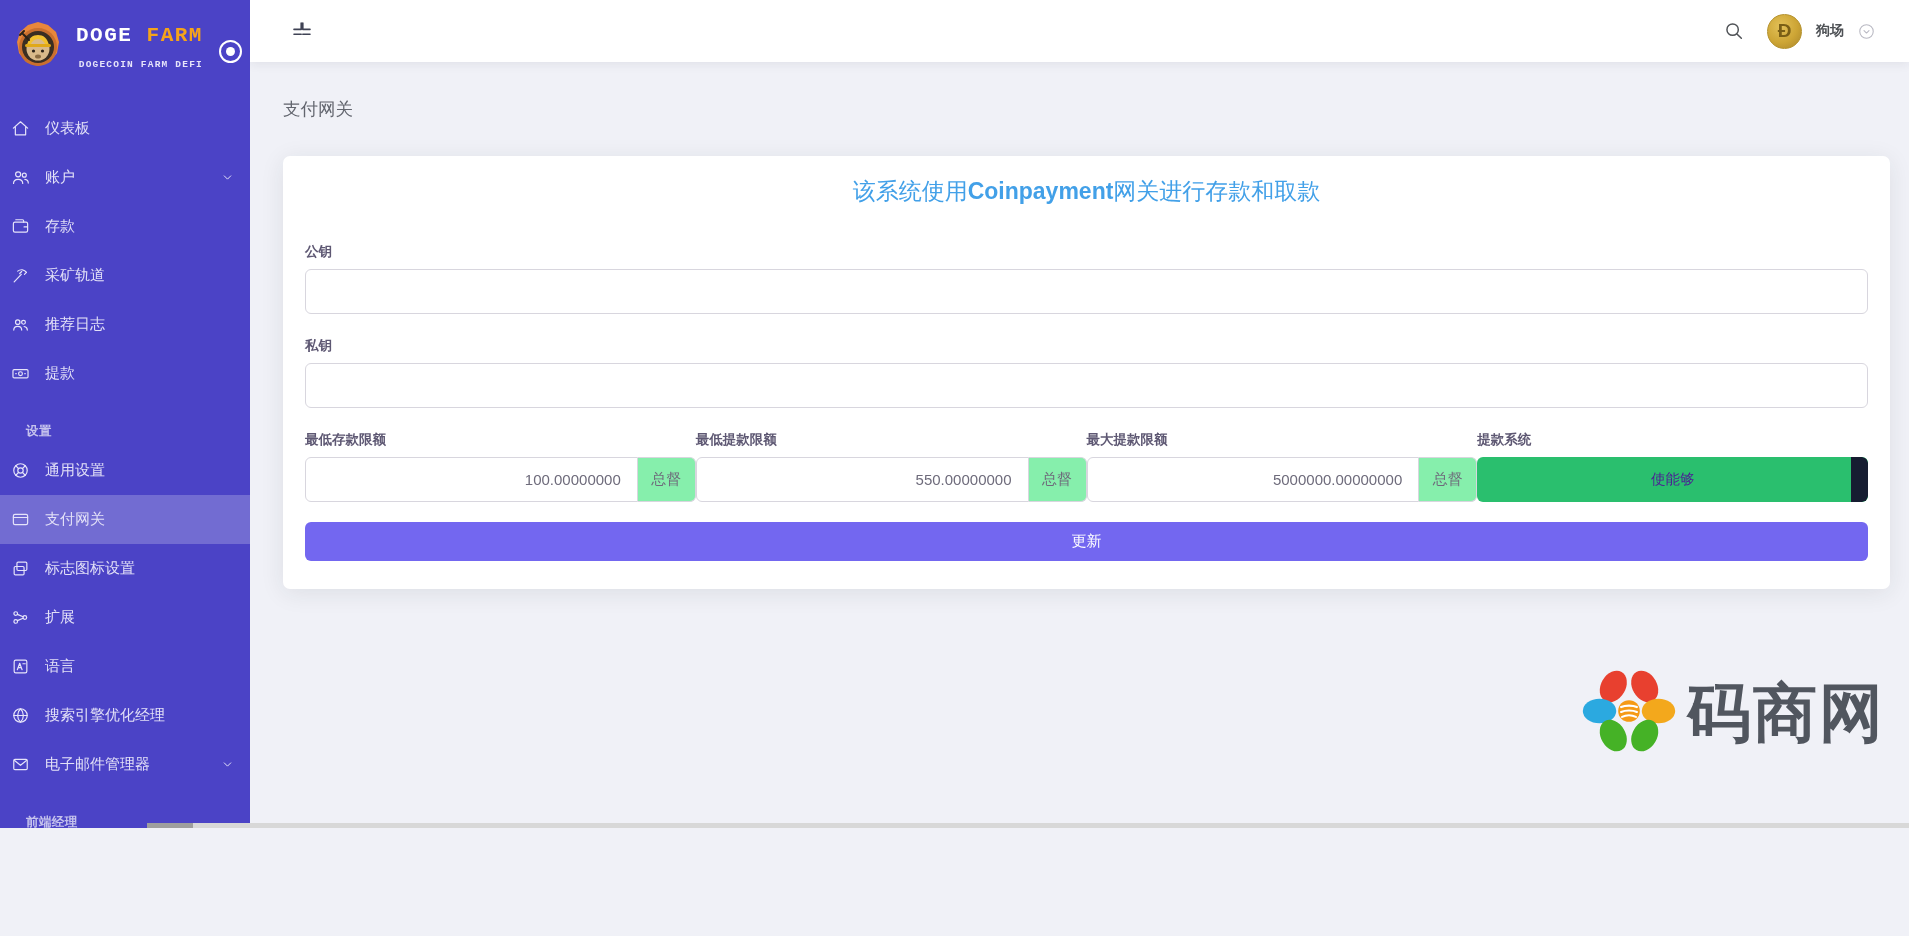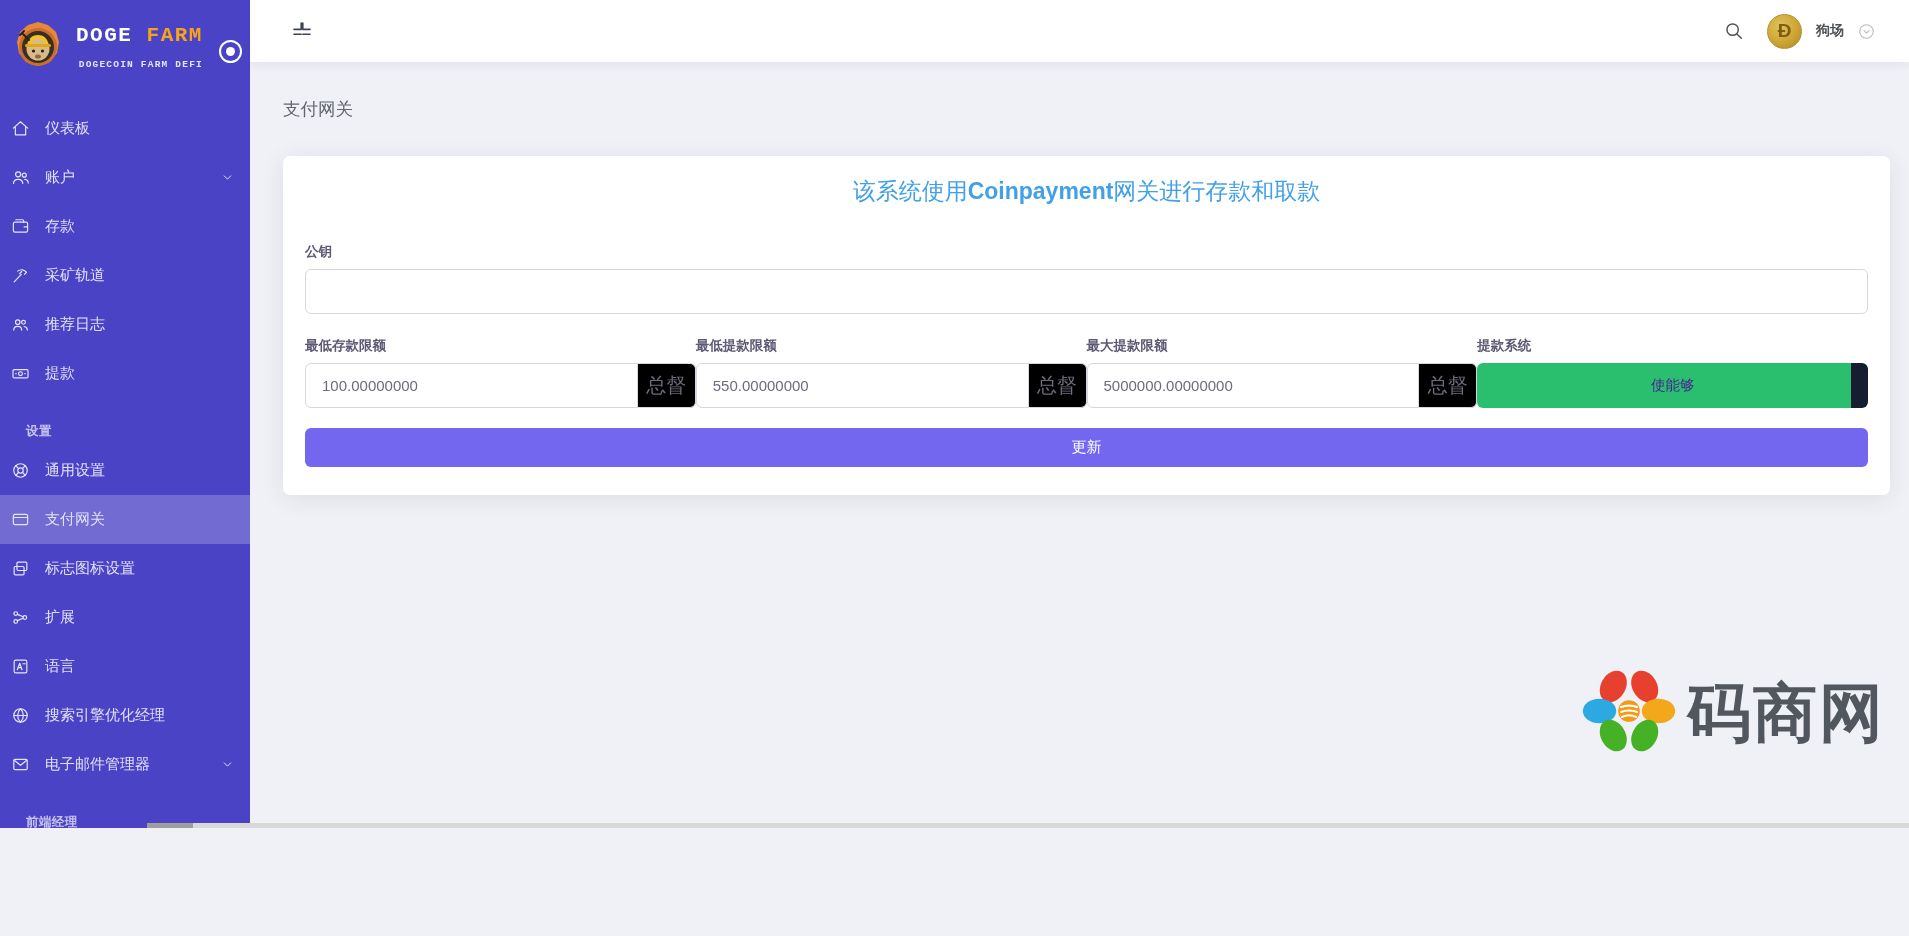--- a/index.html
+++ b/index.html
@@ -39,26 +39,26 @@
   .user-chev svg { stroke:#b9b9c3; fill:none; stroke-width:1.5; stroke-linecap:round; stroke-linejoin:round; }
 
   .content { flex:1; position:relative; padding:0 19px 0 33px; overflow:hidden; }
   .page-title { font-size:17.5px; font-weight:400; color:#62656e; margin-top:35px; }
 
   
   .card { background:#fff; border-radius:7px; box-shadow:0 4px 24px rgba(34,41,47,.09); margin-top:35px; padding:20px 22px 28px 22px; }
   .card-heading { text-align:center; font-size:23px; font-weight:500; color:var(--heading-blue,#42a0e8); margin-bottom:36px; }
   .card-heading .hb { font-weight:700; }
   .flabel { display:block; font-size:13.5px; font-weight:700; color:#5e5873; margin-bottom:8px; }
-  .inp { width:100%; height:45px; border:1px solid var(--input-border,#d8d6de); border-radius:6px; padding:0 16px; font-size:15px; color:#6e6b7b; background:#fff; outline:none; font-family:inherit; }
+  .inp { width:100%; height:45px; border:1px solid var(--input-border,#d8d6de); border-radius:6px; padding:0 16px; font-size:15px; color:#6e6b7b; background:#fff; outline:none; font-family:inherit;text-align:right; }
   .fgroup { margin-bottom:23px; }
   .row4 { display:grid; grid-template-columns:repeat(4,1fr); margin-bottom:20px; }
   .igroup { display:flex; }
   .igroup .inp { border-radius:6px 0 0 6px; min-width:0; }
-  .addon { width:58px; flex-shrink:0; background:#000000; border:1px solid var(--input-border,#d8d6de); border-left:none; border-radius:0 6px 6px 0; display:flex; align-items:center; justify-content:center; font-size:20px; color:#6e6b7b; }
+  .addon { width:58px; flex-shrink:0; background:#86efac; border:1px solid var(--input-border,#d8d6de); border-left:none; border-radius:0 6px 6px 0; display:flex; align-items:center; justify-content:center; font-size:15px; color:#6e6b7b; }
   .toggle { position:relative; height:45px; background:var(--success,#2abf6e); border-radius:6px; display:flex; align-items:center; justify-content:center; cursor:pointer; overflow:hidden; }
   .toggle-label { color:#4c1d95; font-size:14.5px; }
   .toggle-knob { position:absolute; right:0; top:0; width:17px; height:100%; background:var(--knob,#161d31); border-radius:0 6px 6px 0; cursor:pointer; }
   .btn-update { display:block; width:100%; height:39px; background:var(--primary,#7367f0); color:#fff; border:none; border-radius:6px; font-size:15px; cursor:pointer; font-family:inherit; }
 
   
   .watermark { position:absolute; right:24px; top:593px; display:flex; align-items:center; gap:2px; pointer-events:none; }
   .wm-text { font-size:64px; font-weight:800; color:#51565f; letter-spacing:2px; }
 
   
@@ -305,20 +305,24 @@
       <h2 class="page-title">支付网关</h2>
 
       <section class="card">
         <h3 class="card-heading"><span>该系统使用</span><span class="hb">Coinpayment</span><span>网关进行存款和取款</span></h3>
 
         <div class="fgroup">
           <label class="flabel">公钥</label>
           <input class="inp" value="" style="">
         </div>
 
+        <div class="fgroup">
+          <label class="flabel">私钥</label>
+          <input class="inp" value="" style="">
+        </div>
 
         <div class="row4">
 
           <div>
             <label class="flabel">最低存款限额</label>
             <div class="igroup">
               <input class="inp" value="100.00000000" style="">
               <span class="addon">总督</span>
             </div>
           </div>

